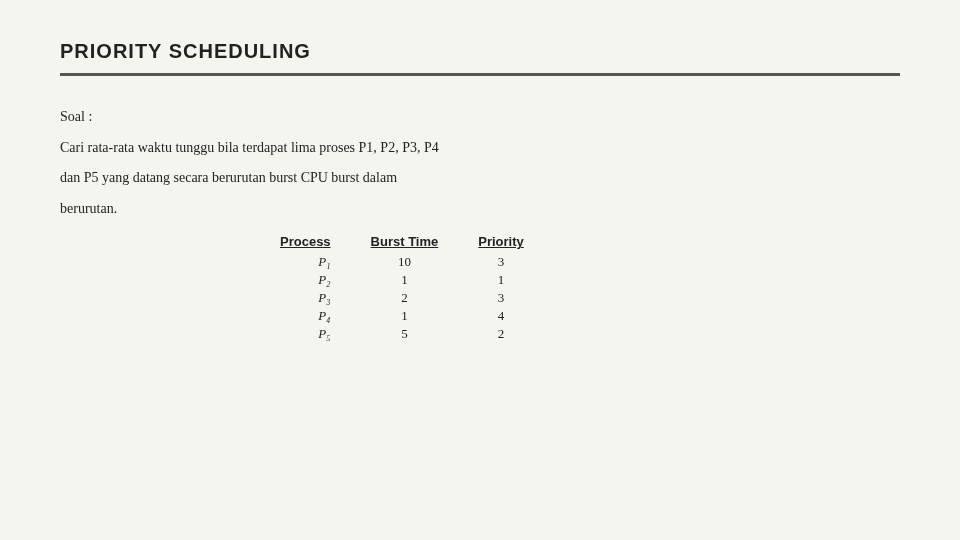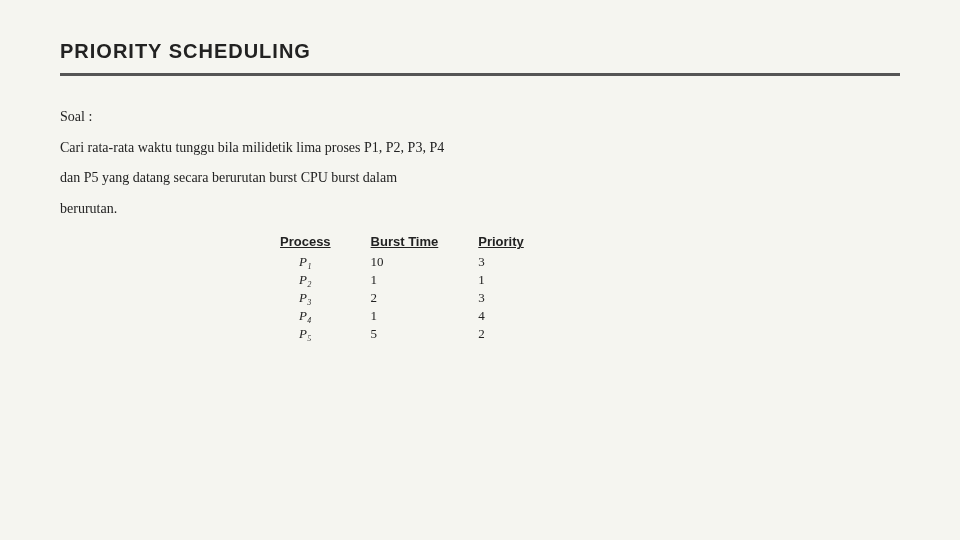--- a/index.html
+++ b/index.html
@@ -71,42 +71,42 @@
       font-size: 13px;
     }
 
     table th:first-child {
       text-align: left;
       padding-left: 0;
     }
 
     table td {
       padding: 1px 30px 1px 10px;
-      text-align: left;
+      text-align: center;
       font-size: 13px;
       font-family: 'Georgia', serif;
     }
 
     table td:first-child {
-      text-align: center;
+      text-align: right;
       padding-left: 0;
       font-style: italic;
     }
   </style>
 </head>
 <body>
 
 <div class="slide">
 
   <div class="title">PRIORITY SCHEDULING</div>
   <div class="divider"></div>
 
   <div class="content">
     <p>Soal :</p>
-    <p>Cari  rata-rata  waktu  tunggu  bila  milidetik  lima  proses  P1,  P2,  P3,  P4</p>
+    <p>Cari  rata-rata  waktu  tunggu  bila  terdapat  lima  proses  P1,  P2,  P3,  P4</p>
     <p>dan  P5    yang  datang  secara  berurutan  burst  CPU  burst  dalam</p>
     <p>berurutan.</p>
   </div>
 
   <div class="table-container">
     <table>
       <thead>
         <tr>
           <th>Process</th>
           <th>Burst Time</th>

